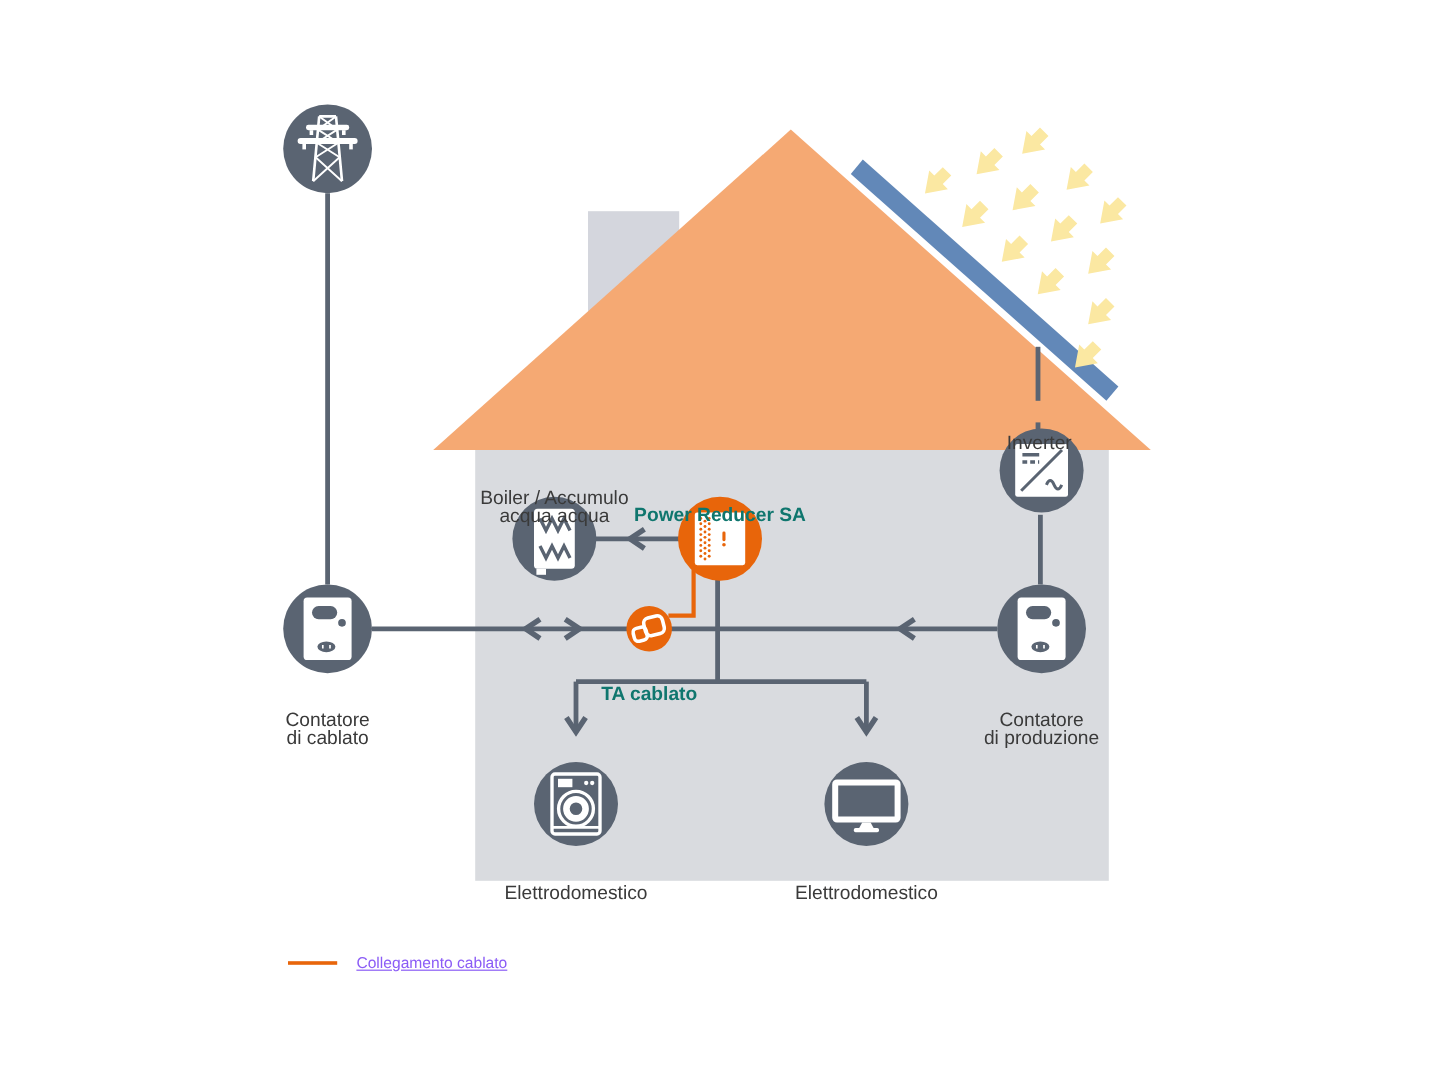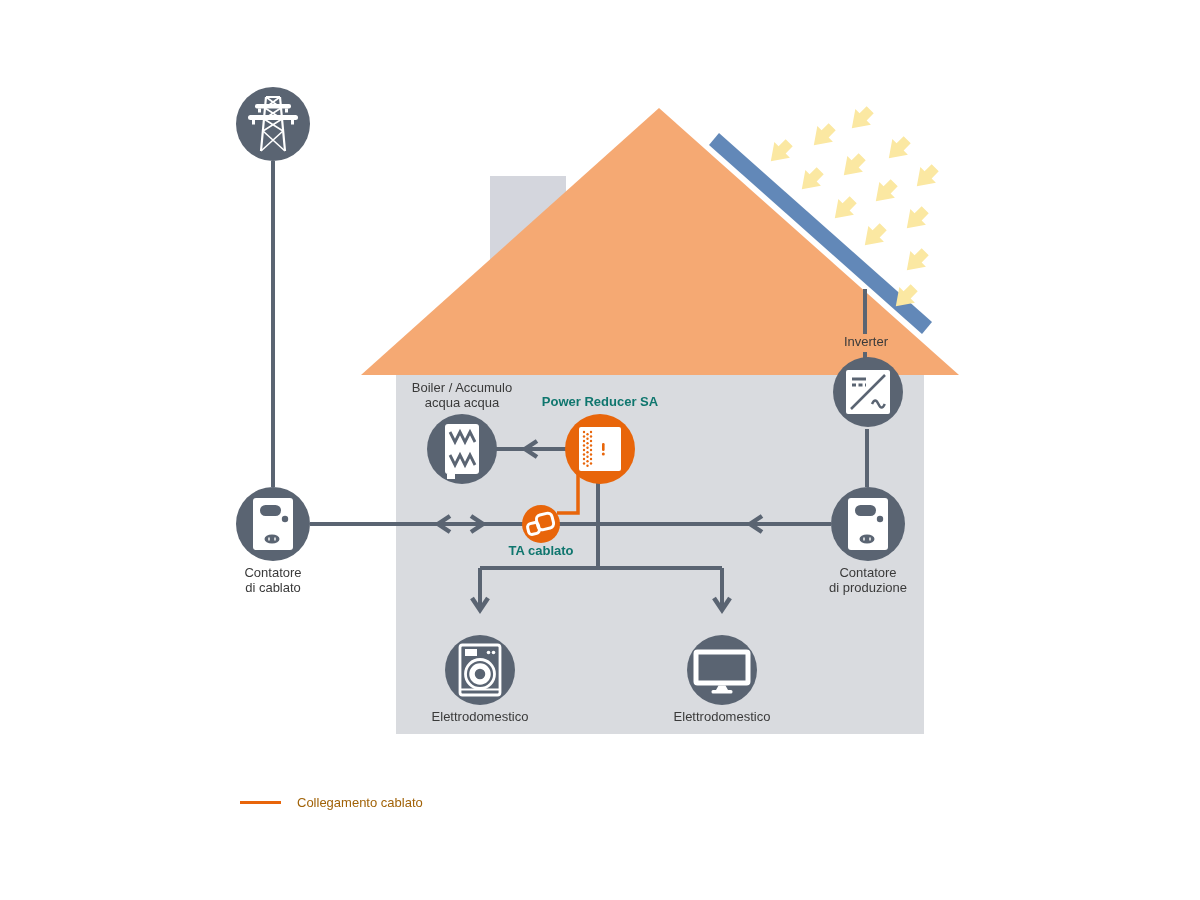--- a/index.html
+++ b/index.html
@@ -2,26 +2,26 @@
 <html><head>
 <meta charset="utf-8">
 <style>
   html,body{margin:0;padding:0;background:#ffffff;}
   .canvas{position:relative;width:1200px;height:900px;background:#ffffff;overflow:hidden;
           font-family:"Liberation Sans",sans-serif;}
   .bg{position:absolute;left:0;top:0;}
   .node{position:absolute;border-radius:50%;display:flex;align-items:center;justify-content:center;}
   .node.slate{background:#5a6472;}
   .node.orange{background:#e8650a;}
-  .lbl{position:absolute;color:#3a3a3a;font-size:13px;line-height:14.5px;text-align:center;width:200px;}
+  .lbl{position:absolute;color:#3a3a3a;font-size:16px;line-height:14.5px;text-align:center;width:200px;margin-top:28px;}
   .lbl.bold{font-weight:700;color:#0f766e;}
   .lbl span{display:block;}
   .legend{position:absolute;left:240px;top:795px;display:flex;align-items:center;}
   .legend .line{width:41px;height:3.5px;background:#e8650a;margin-right:16px;}
-  .legend .txt{color:#a16207;font-size:13px;}
+  .legend .txt{color:#8b5cf6;font-size:13px;text-decoration:underline;}
 </style>
 </head>
 <body>
 
 <div class="canvas">
 
   <svg class="bg" width="1200" height="900" viewBox="0 0 1200 900">
 
     <rect x="490" y="176" width="76" height="170" fill="#d4d6dd"></rect>
 

